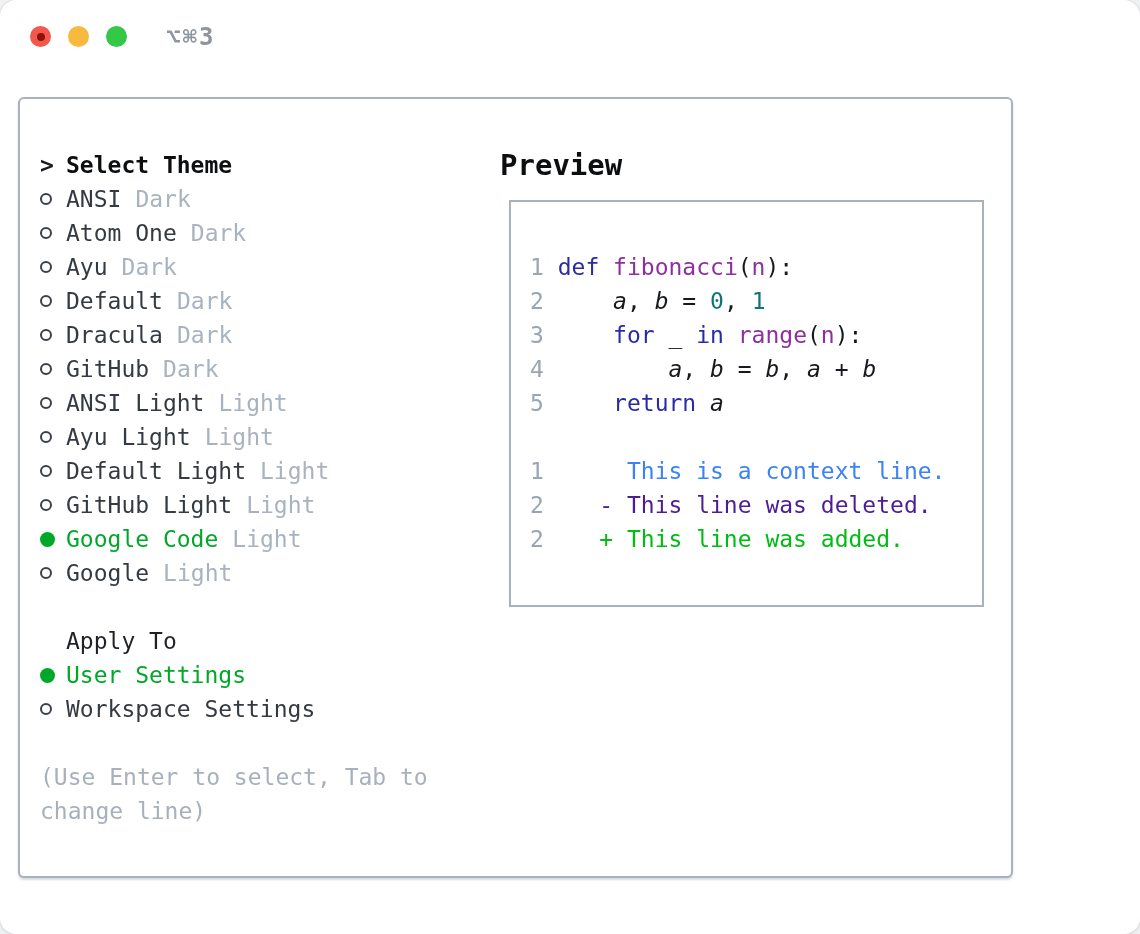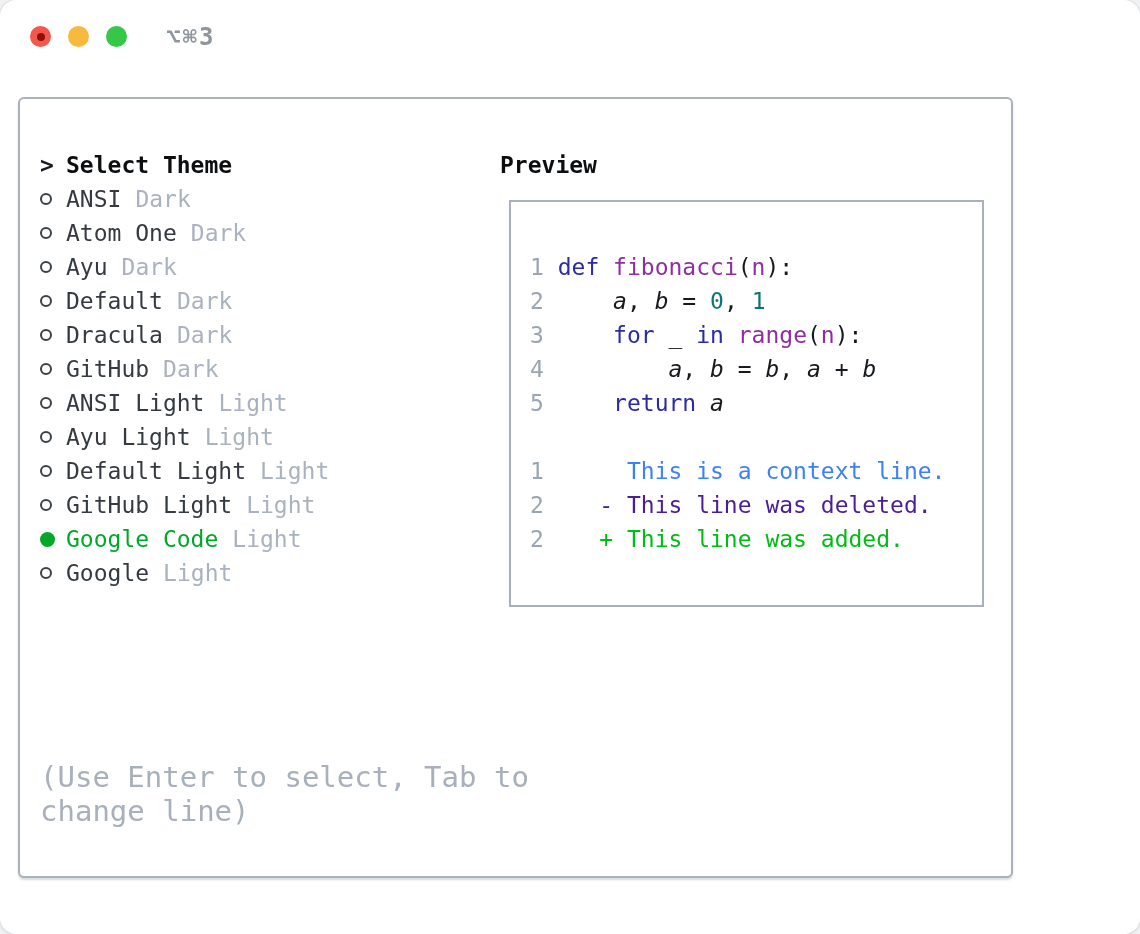--- a/index.html
+++ b/index.html
@@ -48,26 +48,26 @@
     display: inline-block;
   }
   .radio-dot {
     width: 15px; height: 15px; border-radius: 50%; background: #00a82a; display: inline-block;
   }
   .header-label { font-weight: 700; color: #0c0e10; }
   .item-label { color: #343a41; }
   .item-label.selected { color: #00a82a; }
   .item-tag { color: #a9b2bf; margin-left: 14px; }
   .apply-header { color: #1e2227; }
-  .hint-line { color: #a8b0bb; font-size: 29px; line-height: 34px; white-space: pre; }
+  .hint-line { color: #a8b0bb; font-size: 23px; line-height: 34px; white-space: pre; }
   
   .preview-label {
     position: absolute; left: 500px; top: 148px; height: 34px;
     display: flex; align-items: center;
-    font-size: 23px; font-weight: 700; color: #0c0e10;
+    font-size: 29px; font-weight: 700; color: #0c0e10;
   }
   .preview-box {
     position: absolute; left: 509px; top: 200px;
     width: 475px; height: 407px;
     border: 2px solid #a9b1bc;
     background: #ffffff;
     padding: 48px 0 16px 19px;
     overflow: hidden;
   }
   .code-line { height: 34px; line-height: 34px; font-size: 23px; white-space: pre; }
@@ -110,20 +110,29 @@
       <div class="row"><span class="bullet-cell"><span class="radio-circle"></span></span><span class="item-label">Dracula</span><span class="item-tag">Dark</span></div>
       <div class="row"><span class="bullet-cell"><span class="radio-circle"></span></span><span class="item-label">GitHub</span><span class="item-tag">Dark</span></div>
       <div class="row"><span class="bullet-cell"><span class="radio-circle"></span></span><span class="item-label">ANSI Light</span><span class="item-tag">Light</span></div>
       <div class="row"><span class="bullet-cell"><span class="radio-circle"></span></span><span class="item-label">Ayu Light</span><span class="item-tag">Light</span></div>
       <div class="row"><span class="bullet-cell"><span class="radio-circle"></span></span><span class="item-label">Default Light</span><span class="item-tag">Light</span></div>
       <div class="row"><span class="bullet-cell"><span class="radio-circle"></span></span><span class="item-label">GitHub Light</span><span class="item-tag">Light</span></div>
       <div class="row"><span class="bullet-cell"><span class="radio-dot"></span></span><span class="item-label selected">Google Code</span><span class="item-tag">Light</span></div>
       <div class="row"><span class="bullet-cell"><span class="radio-circle"></span></span><span class="item-label">Google</span><span class="item-tag">Light</span></div>
     </div>
 
+  <div class="apply-section">
+    <div class="row">
+      <span class="bullet-cell"></span>
+      <span class="apply-header">Apply To</span>
+    </div>
+
+  <div class="row"><span class="bullet-cell"><span class="radio-dot"></span></span><span class="item-label selected">User Settings</span></div>
+      <div class="row"><span class="bullet-cell"><span class="radio-circle"></span></span><span class="item-label">Workspace Settings</span></div>
+    </div>
 
   <div class="hint-block">
     <div class="hint-line">(Use Enter to select, Tab to</div>
     <div class="hint-line">change line)</div>
   </div>
 
   <div class="preview-label">Preview</div>
   <div class="preview-box">
     <div id="code-lines">
         <div class="code-line"><span class="s-ln">1 </span><span class="s-kw">def</span><span class="s-pl"> </span><span class="s-fn">fibonacci</span><span class="s-pl">(</span><span class="s-fn">n</span><span class="s-pl">):</span></div>

